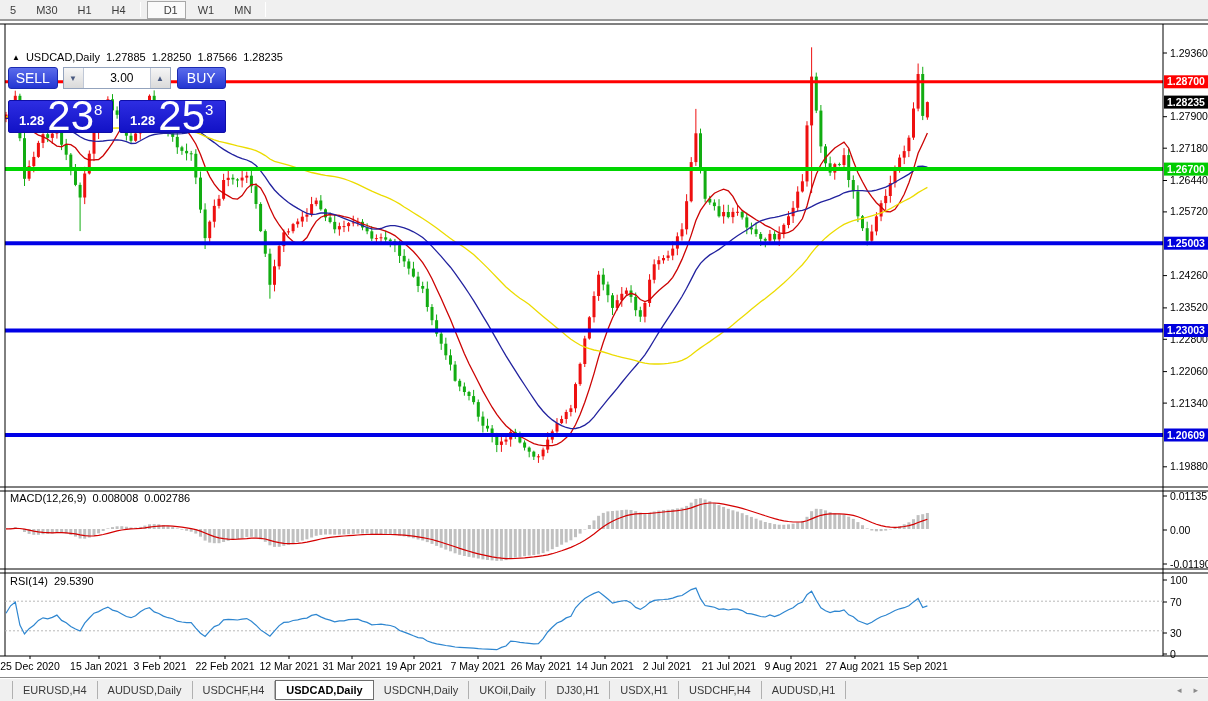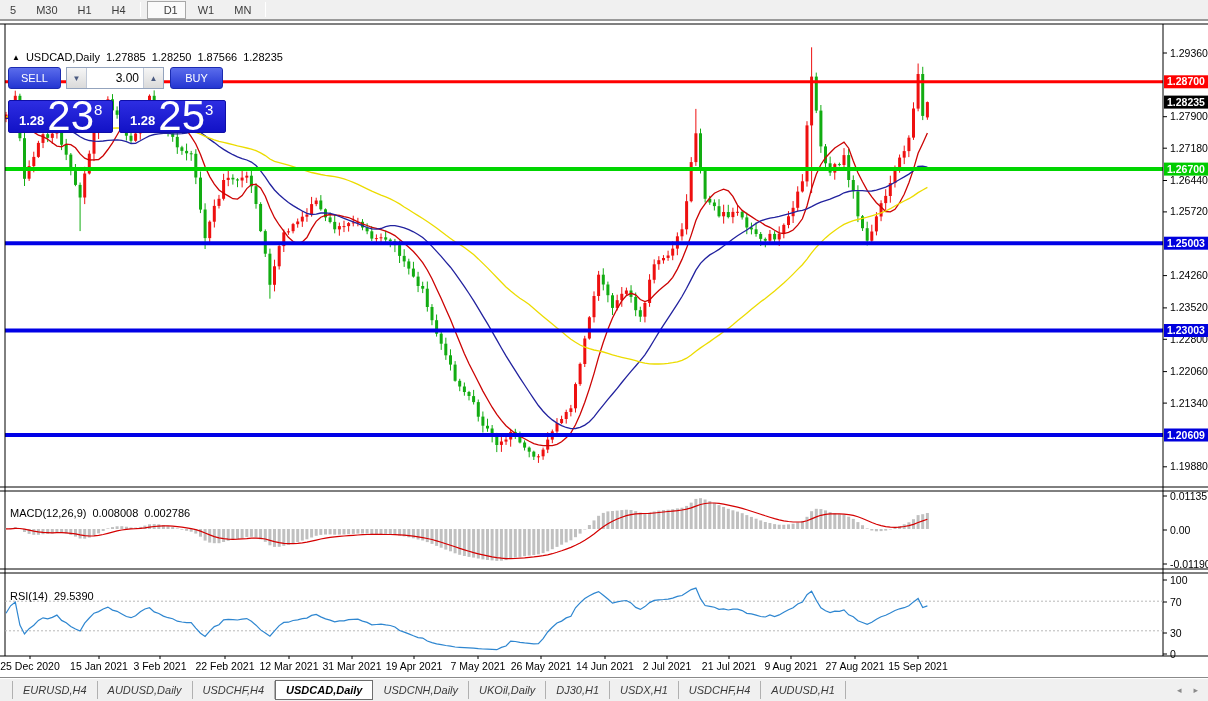--- a/index.html
+++ b/index.html
@@ -16,52 +16,52 @@
   .tf-sep { width:1px; height:15px; background:#c8c8c8; border-right:1px solid #ffffff; margin:0 4px; }
 
   
   #chartwin { position:absolute; left:0; top:23px; width:1208px; height:654px; background:#ffffff; }
   #csvg { position:absolute; left:0; top:0; }
 
   #chart-header { position:absolute; left:12px; top:28px; font-size:11px; color:#000;
                   display:flex; gap:6px; align-items:center; z-index:5; }
   #chart-header .tri { font-size:8px; }
 
-  .ind-label { position:absolute; left:10px; font-size:11px; color:#000; z-index:5; display:flex; gap:6px;margin-top:15px; }
+  .ind-label { position:absolute; left:10px; font-size:11px; color:#000; z-index:5; display:flex; gap:6px; }
 
   
   #trade { position:absolute; left:8px; top:44px; width:218px; z-index:6; }
   #trade .row1 { display:flex; height:22px; align-items:stretch; }
   .tbtn { width:53px; background:linear-gradient(#5a6cec,#2436d2); border:1px solid #1b2bb0;
-          border-radius:3px; color:#fff; font-size:11px; display:flex; align-items:center;
+          border-radius:3px; color:#fff; font-size:14px; display:flex; align-items:center;
           justify-content:center; cursor:pointer; }
   .vol-wrap { display:flex; margin-left:5px; margin-right:6px; border:1px solid #93a3bd;
               background:#e9e9e9; height:22px; }
   .spin { width:20px; display:flex; align-items:center; justify-content:center;
           background:linear-gradient(#f6f6f6,#dadada); color:#4a5a80; font-size:8px; cursor:pointer; }
   .spin.dn { border-right:1px solid #c0c8d6; }
   .spin.up { border-left:1px solid #c0c8d6; }
-  .vol-field { width:56px; background:#fff; font-size:12px; color:#000;
-               display:flex; align-items:center; justify-content:flex-end; padding-right:4px; }
+  .vol-field { width:66px; background:#fff; font-size:12px; color:#000;
+               display:flex; align-items:center; justify-content:flex-end; padding-right:16px; }
   #trade .row2 { display:flex; margin-top:11px; }
   .pbox { height:33px; background:linear-gradient(#2d2de2,#1212c6); border:1px solid #0e0ea8;
           border-radius:2px; color:#fff; display:flex; align-items:flex-end;
           padding:0 6px 3px 10px; cursor:pointer; }
   .pbox .base { font-size:13px; font-weight:bold; margin-right:3px; margin-bottom:1px; }
   .pbox .big  { font-size:42px; line-height:26px; }
   .pbox .sup  { font-size:15px; line-height:15px; align-self:flex-start; margin-top:1px; }
   .pbox.sell { width:105px; }
   .pbox.buy  { width:107px; margin-left:6px; }
 
   
   #tabbar { position:absolute; left:0; top:677px; width:1208px; height:24px;
             background:#f0f0f0; border-top:1px solid #8a8a8a; box-shadow:inset 0 1px 0 #ffffff;
             display:flex; align-items:center; font-size:11px; color:#3a3a3a; }
   #tabbar .pad { width:12px; }
-  .tab { padding:3px 10px; border-right:1px solid #b0b0b0; cursor:pointer; white-space:nowrap;font-style:italic; }
+  .tab { padding:3px 10px; border-right:1px solid #b0b0b0; cursor:pointer; white-space:nowrap; }
   .tab:first-of-type { border-left:1px solid #b0b0b0; }
   .tab.active { background:#ffffff; border:1px solid #6e6e6e; font-weight:bold; color:#000; }
   #tabnav { margin-left:auto; margin-right:10px; display:flex; gap:12px; color:#8a8a8a; font-size:9px; }
   #tabnav span { cursor:pointer; }
 </style>
 </head>
 <body>
 
 <div id="stage">
 

